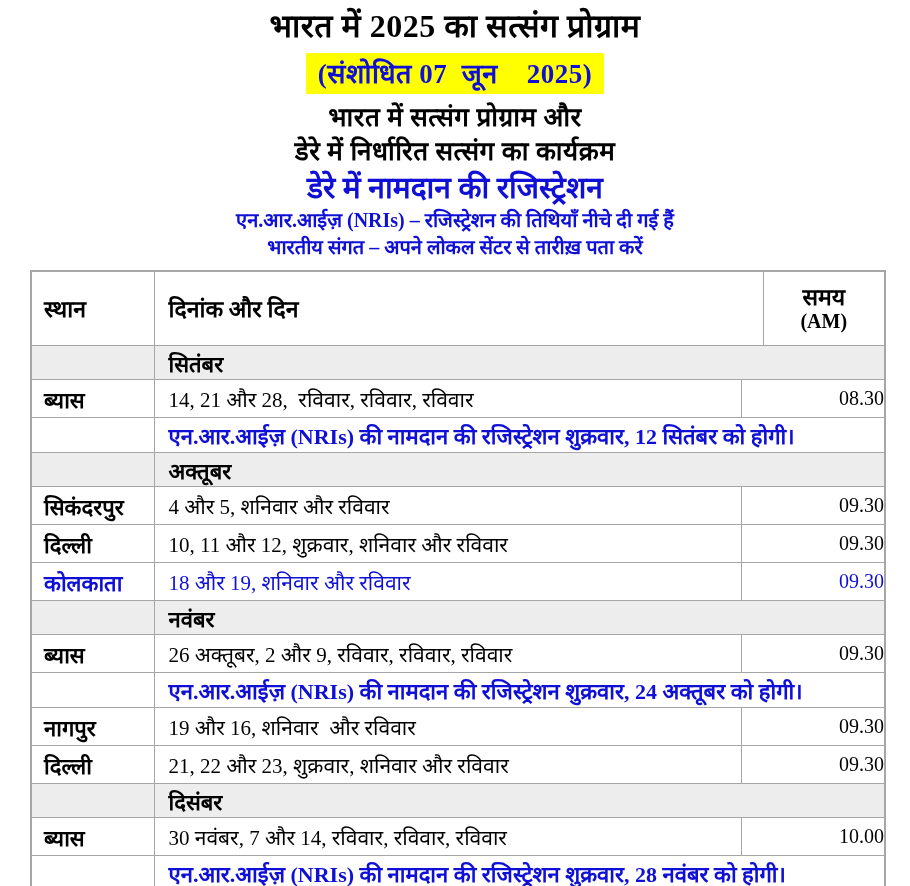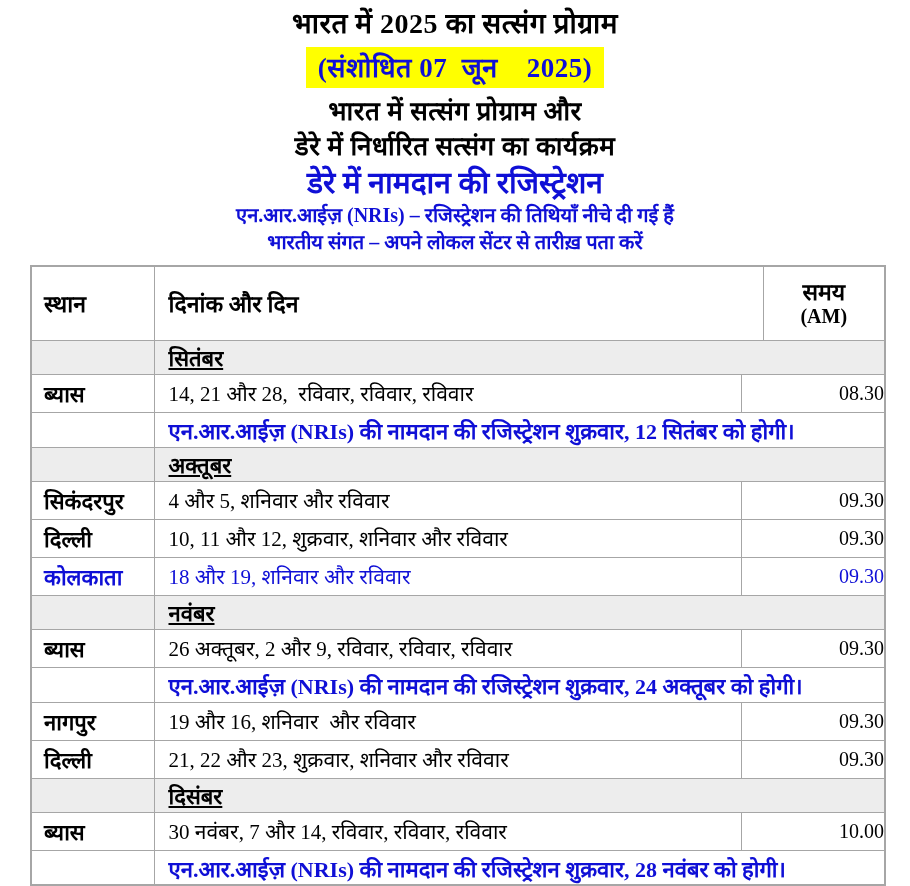--- a/index.html
+++ b/index.html
@@ -13,21 +13,21 @@
   html,body{background:#ffffff;}
   body{
     width:910px;height:886px;
     font-family:"Liberation Serif","DejaVu Serif",serif;
     color:var(--ink);
     overflow:hidden;
   }
   .page{width:910px;height:886px;padding-top:6px;}
   .head{text-align:center;}
   .title{
-    font-size:28px;font-weight:bold;line-height:1.3;
+    font-size:32px;font-weight:bold;line-height:1.3;
     letter-spacing:0.5px;
   }
   .revised-wrap{margin-top:5px;}
   .revised{
     display:inline-block;
     background:var(--yellow);
     color:var(--blue);
     font-size:27px;font-weight:bold;
     padding:1px 12px 3px 12px;
     white-space:pre;
@@ -60,21 +60,21 @@
   .schedule thead tr{height:57px;}
   .schedule th{font-weight:bold;font-size:23px;}
   th.h-loc{text-align:left;padding-left:12px;}
   th.h-date{text-align:left;padding-left:14px;}
   th.h-time{text-align:center;line-height:1.1;padding:13px 0;border-radius:7px;}
   th.h-time .am{
     font-size:20px;
     font-family:"Liberation Serif","DejaVu Serif",serif;
   }
   
-  tr.month-row{height:34px;background:var(--month-bg);text-decoration:underline;}
+  tr.month-row{height:34px;background:var(--month-bg);}
   tr.month-row td.month-label{
     font-weight:bold;font-size:22px;text-align:left;padding-left:14px;
   }
   
   tr.data-row{height:38px;}
   td.loc{font-weight:bold;font-size:22px;padding-left:12px;white-space:pre;}
   td.dates{font-size:21px;padding-left:14px;white-space:pre;}
   td.time{font-size:20px;text-align:right;}
   tr.blue-row td{color:var(--blue);}
   

